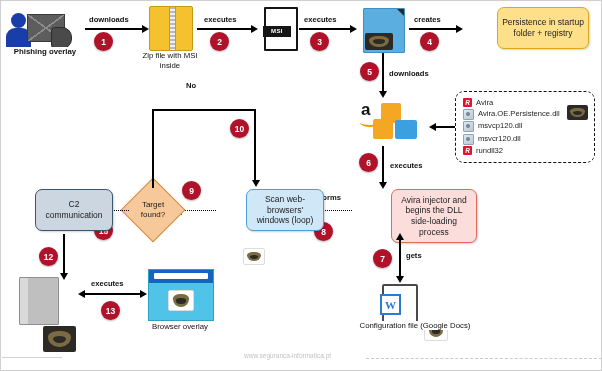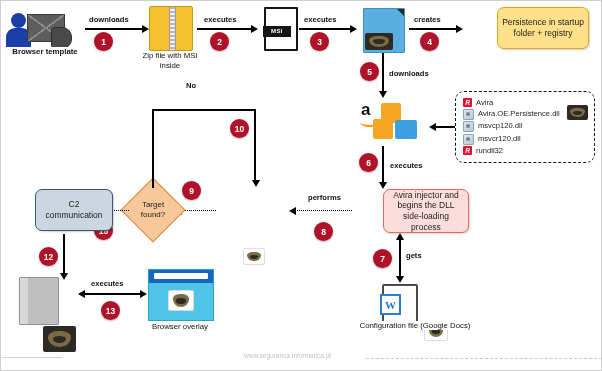--- a/index.html
+++ b/index.html
@@ -268,21 +268,21 @@
 <body>
 
 <div id="canvas">
 
   <div class="abs" style="left:4px;top:8px;width:78px;height:40px;">
     <div class="person-head" style="left:6px;top:4px;width:15px;height:15px;"></div>
     <div class="person-body" style="left:1px;top:19px;width:25px;height:19px;"></div>
     <div class="envelope" style="left:22px;top:5px;width:36px;height:26px;"></div>
     <div class="hook" style="left:46px;top:18px;width:19px;height:20px;border-radius:4px 10px 10px 4px;"></div>
   </div>
-  <div class="caption" style="left:2px;top:46px;width:84px;font-weight:bold;">Browser template</div>
+  <div class="caption" style="left:2px;top:46px;width:84px;font-weight:bold;">Phishing overlay</div>
 
   <div class="ln lnh" style="left:84px;top:27px;width:58px;"></div>
   <div class="arrowhead ah-right" style="left:141px;top:23.5px;"></div>
   <div class="elabel" style="left:88px;top:14px;">downloads</div>
   <div class="badge" style="left:93px;top:31px;">1</div>
 
   <div class="zipicon" style="left:148px;top:5px;width:42px;height:43px;"></div>
   <div class="caption" style="left:137px;top:50px;width:64px;white-space:normal;line-height:1.3;">Zip file with MSI inside</div>
 
   <div class="ln lnh" style="left:196px;top:27px;width:55px;"></div>
@@ -351,29 +351,32 @@
       <span>rundll32</span>
     </div>
   </div>
   <div class="mask" style="left:566px;top:104px;width:21px;height:15px;"></div>
 
   <div class="ln lnv" style="left:381px;top:145px;height:38px;"></div>
   <div class="arrowhead ah-down" style="left:377.5px;top:181px;"></div>
   <div class="elabel" style="left:389px;top:160px;">executes</div>
   <div class="badge" style="left:358px;top:152px;">6</div>
 
-  <div class="node node-pink" style="left:352px;top:188px;width:86px;height:44px;padding:2px 4px;">
+  <div class="node node-pink" style="left:360px;top:188px;width:86px;height:54px;padding:2px 4px;">
     <span>Avira injector and begins the DLL side-loading process</span>
   </div>
 
   <div class="ln dash-h" style="left:293px;top:209px;width:58px;"></div>
   <div class="arrowhead ah-left" style="left:288px;top:205.5px;"></div>
   <div class="elabel" style="left:307px;top:192px;">performs</div>
   <div class="badge" style="left:313px;top:221px;">8</div>
 
+  <div class="node node-blue" style="left:215px;top:188px;width:78px;height:42px;padding:2px 4px;">
+    <span>Scan web-browsers' windows (loop)</span>
+  </div>
   <div class="mask mask-white" style="left:242px;top:232px;width:22px;height:17px;"></div>
 
   <div class="ln dash-h" style="left:179px;top:209px;width:36px;"></div>
   <div class="arrowhead ah-left" style="left:174px;top:205.5px;"></div>
   <div class="badge" style="left:181px;top:180px;">9</div>
 
   <div class="diamond-wrap" style="left:129px;top:186px;width:46px;height:46px;">
     <div class="diamond"></div>
     <div class="diamond-label">Target found?</div>
   </div>

